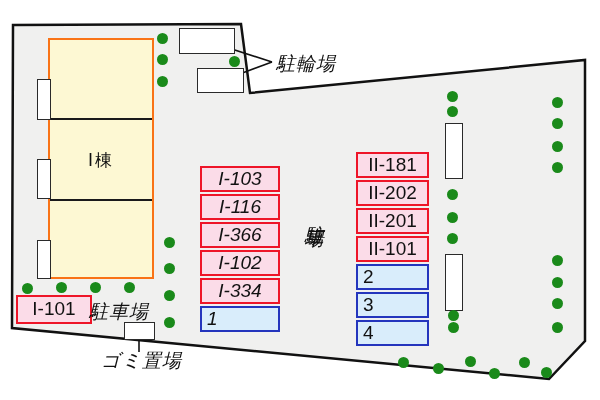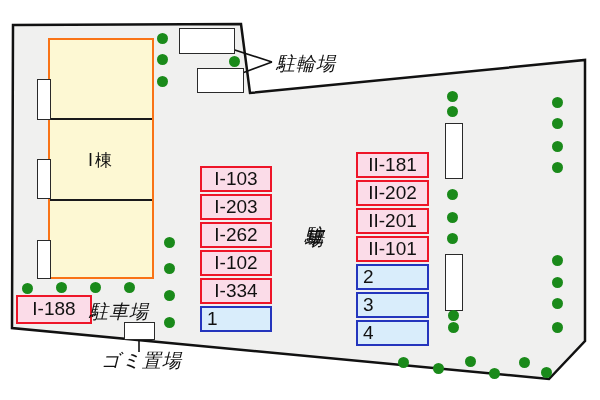--- a/index.html
+++ b/index.html
@@ -17,21 +17,21 @@
   .bldg-2{left:461px;top:92px;width:89px;height:243px;}
   .hdiv{position:absolute;left:0;right:0;border-top:2px solid #1a1a1a;height:0;}
   .bldg-label{position:absolute;left:0;right:0;text-align:center;font-size:17px;letter-spacing:2px;white-space:nowrap;}
 
   .wrect{position:absolute;background:#fff;border:1.6px solid #2a2a2a;box-sizing:border-box;}
 
   .space{height:26px;margin-bottom:2px;box-sizing:border-box;font-size:19px;line-height:21px;overflow:hidden;}
   .reserved{background:var(--reserved_fill,#fbdce8);border:2px solid var(--reserved_border,#ee1528);text-align:center;}
   .open{background:var(--open_fill,#d9edfb);border:2px solid var(--open_border,#2435bd);text-align:left;padding-left:5px;}
   .pcol{position:absolute;}
-  .pcol-1{left:200px;top:166px;width:72px;}
+  .pcol-1{left:200px;top:166px;width:80px;font-style:italic;}
   .pcol-2{left:356px;top:152px;width:73px;}
   .standalone-space{position:absolute;left:16px;top:295px;width:76px;height:29px;line-height:24px;}
 
   .dot{position:absolute;width:11px;height:11px;border-radius:50%;background:var(--tree_green,#1a8a1a);}
 
   .map-label{position:absolute;font-size:19px;font-weight:500;white-space:nowrap;letter-spacing:1px;font-style:italic;}
   .lbl-bike{left:276px;top:51px;}
   .lbl-parking-left{left:89px;top:299px;}
   .lbl-parking-center{left:301px;top:210px;writing-mode:vertical-rl;text-orientation:upright;letter-spacing:2px;}
   .lbl-garbage{left:101px;top:348px;}
@@ -62,37 +62,37 @@
   <div class="wrect" style="left:445px;top:123px;width:18px;height:56px"></div>
   <div class="wrect" style="left:445px;top:254px;width:18px;height:57px"></div>
 
   <div class="wrect" style="left:179px;top:28px;width:56px;height:26px"></div>
   <div class="wrect" style="left:197px;top:68px;width:47px;height:25px"></div>
 
   <div class="wrect" style="left:124px;top:322px;width:31px;height:18px"></div>
 
   <div class="pcol pcol-1" id="parking-col-1">
       <div class="space reserved">I-103</div>
-      <div class="space reserved">I-203</div>
-      <div class="space reserved">I-262</div>
+      <div class="space reserved">I-116</div>
+      <div class="space reserved">I-366</div>
       <div class="space reserved">I-102</div>
       <div class="space reserved">I-334</div>
       <div class="space open">1</div>
     </div>
   <div class="pcol pcol-2" id="parking-col-2">
       <div class="space reserved">II-181</div>
       <div class="space reserved">II-202</div>
       <div class="space reserved">II-201</div>
       <div class="space reserved">II-101</div>
       <div class="space open">2</div>
       <div class="space open">3</div>
       <div class="space open">4</div>
     </div>
 
-  <div class="space reserved standalone-space">I-188</div>
+  <div class="space reserved standalone-space">I-101</div>
 
   <div class="layer" id="tree-layer">
       <span class="dot" style="left: 156.5px; top: 32.5px;"></span>
       <span class="dot" style="left: 156.5px; top: 53.5px;"></span>
       <span class="dot" style="left: 156.5px; top: 75.5px;"></span>
       <span class="dot" style="left: 228.5px; top: 55.5px;"></span>
       <span class="dot" style="left: 163.5px; top: 236.5px;"></span>
       <span class="dot" style="left: 163.5px; top: 262.5px;"></span>
       <span class="dot" style="left: 21.5px; top: 282.5px;"></span>
       <span class="dot" style="left: 55.5px; top: 281.5px;"></span>

